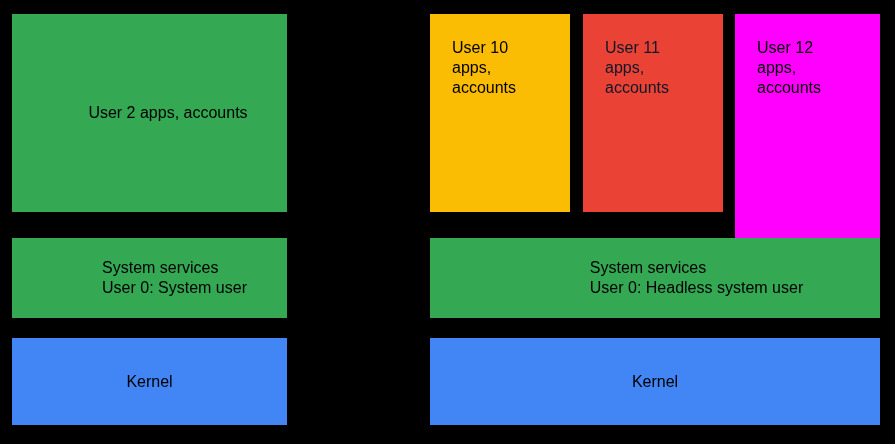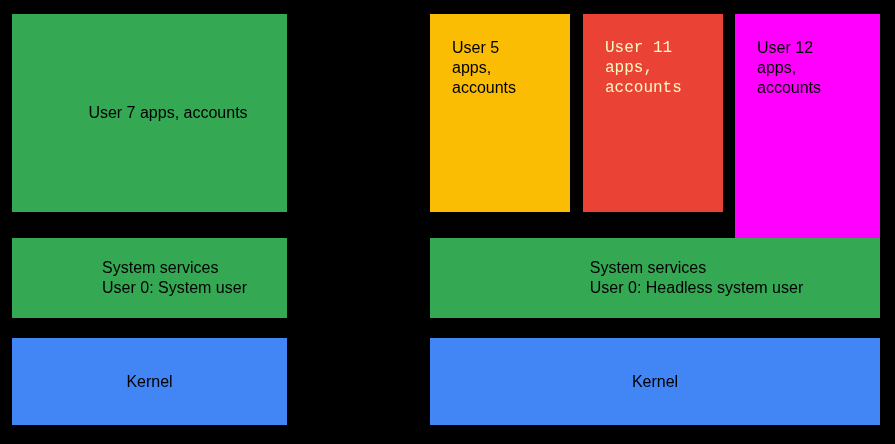--- a/index.html
+++ b/index.html
@@ -81,39 +81,39 @@
   #box-right-kernel {
     left: 430px; top: 338px; width: 450px; height: 87px;
   }
 </style>
 </head>
 <body style="background-color: rgb(0, 0, 0);">
 
 <div id="diagram" style="background-color: rgb(0, 0, 0);">
 
   <div class="box center-block" id="box-left-user0-apps" style="background-color: rgb(52, 168, 83); color: rgb(0, 0, 0);">
-    <span class="label">User 7 apps, accounts</span>
+    <span class="label">User 2 apps, accounts</span>
   </div>
 
   <div class="box center-block" id="box-left-system-services" style="background-color: rgb(52, 168, 83); color: rgb(0, 0, 0);">
     <span class="label">System services
 User 0: System user</span>
   </div>
 
   <div class="box center-block" id="box-left-kernel" style="background-color: rgb(66, 133, 244); color: rgb(0, 0, 0);">
     <span class="label">Kernel</span>
   </div>
 
   <div class="box topleft-block" id="box-user10" style="background-color: rgb(251, 188, 4); color: rgb(0, 0, 0);">
-    <span class="label">User 5
+    <span class="label">User 10
 apps,
 accounts</span>
   </div>
 
-  <div class="box topleft-block" id="box-user11" style="background-color: rgb(234, 67, 53); color: #fef9c3; font-family: Liberation Mono, monospace;">
+  <div class="box topleft-block" id="box-user11" style="background-color: rgb(234, 67, 53); color: #0f172a;">
     <span class="label">User 11
 apps,
 accounts</span>
   </div>
 
   <div class="box topleft-block" id="box-user12" style="background-color: rgb(255, 0, 255); color: rgb(0, 0, 0);">
     <span class="label">User 12
 apps,
 accounts</span>
   </div>

